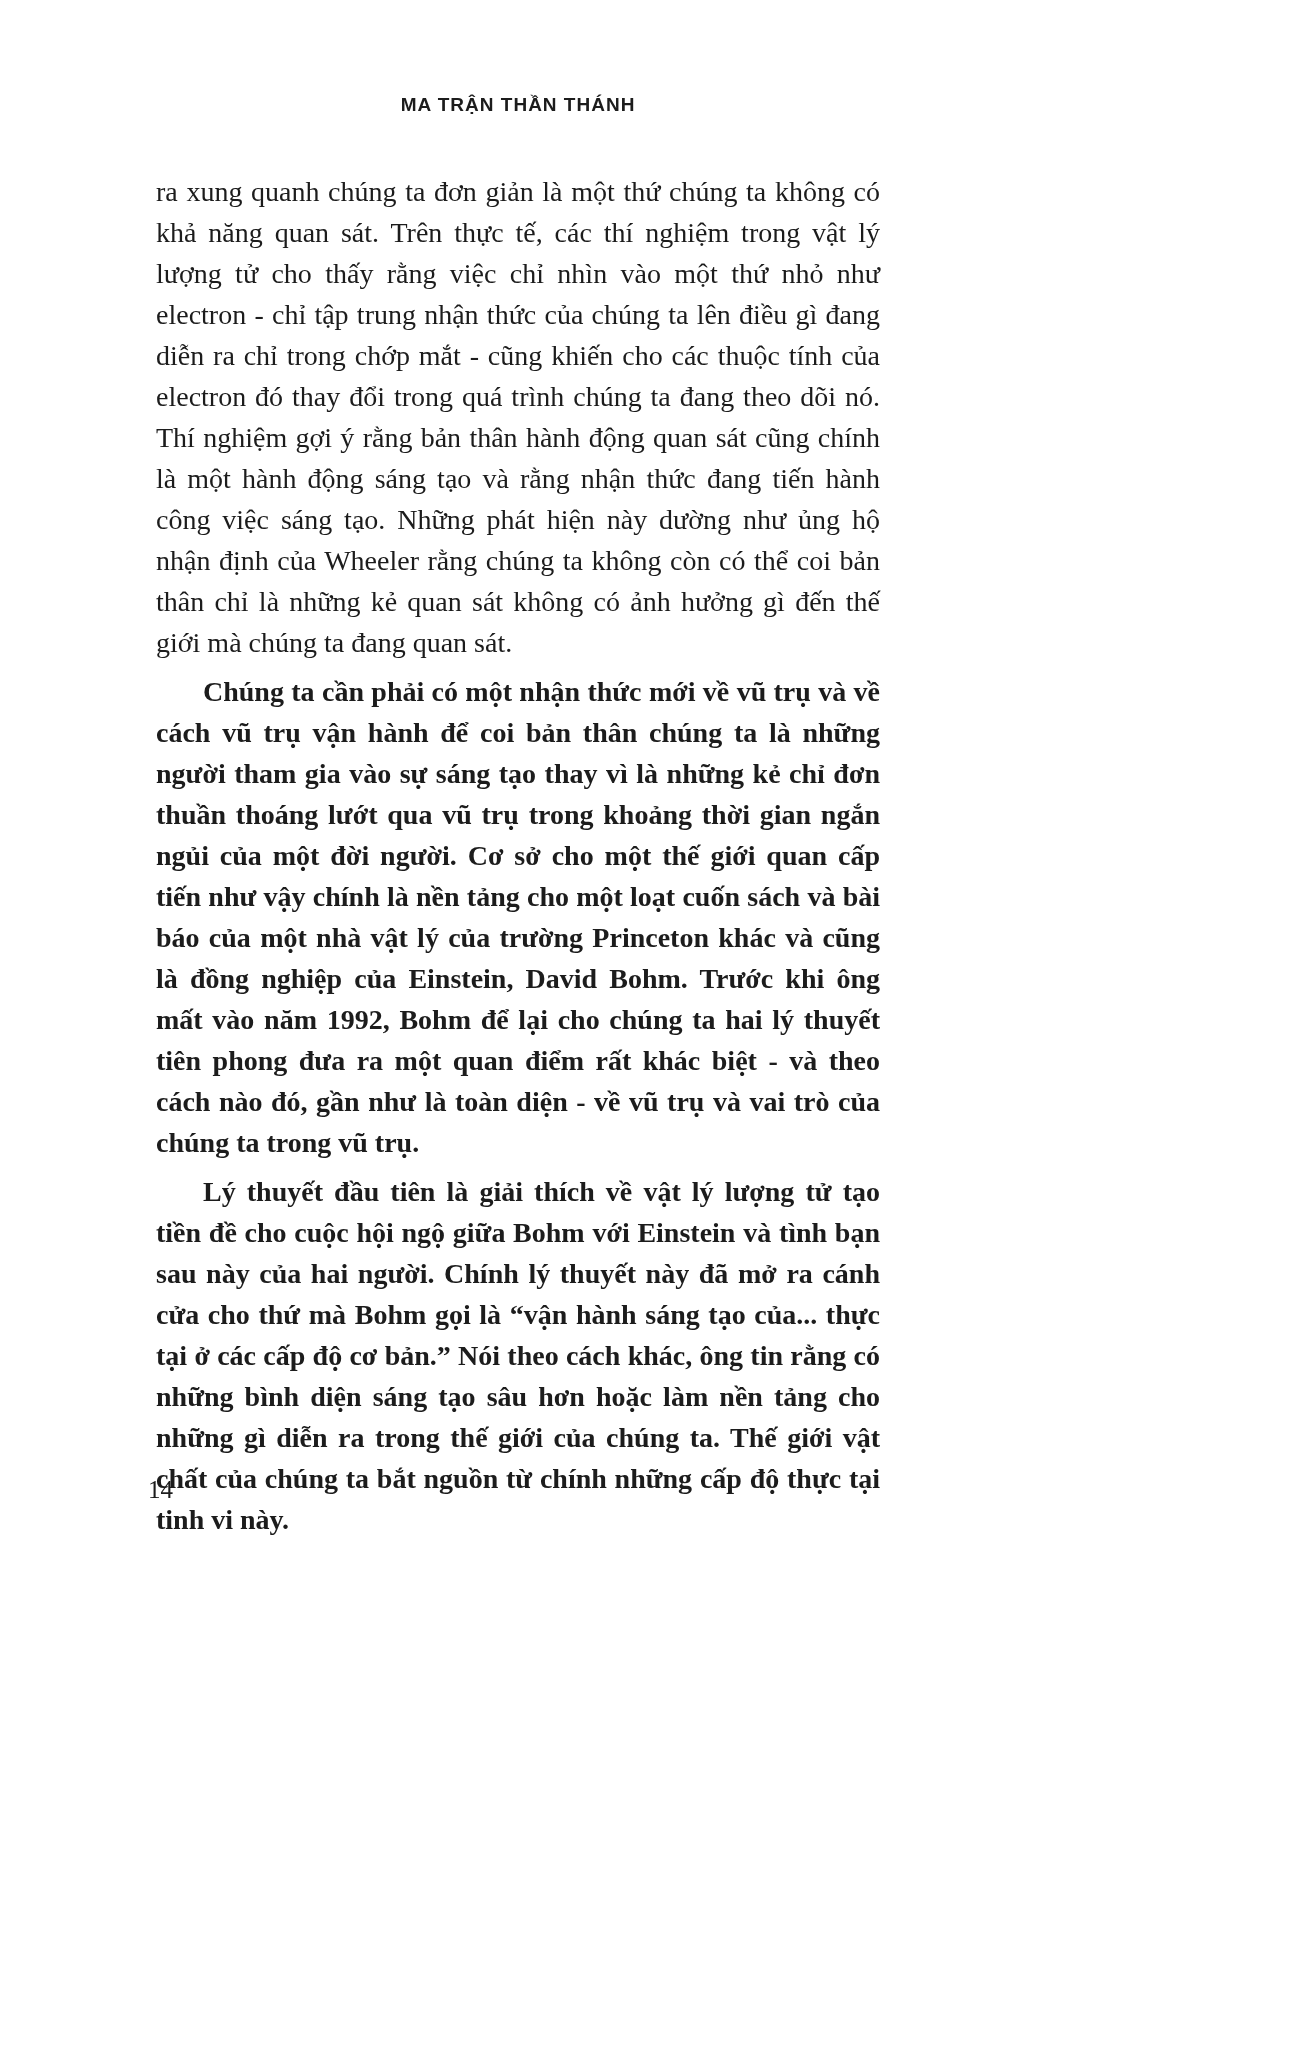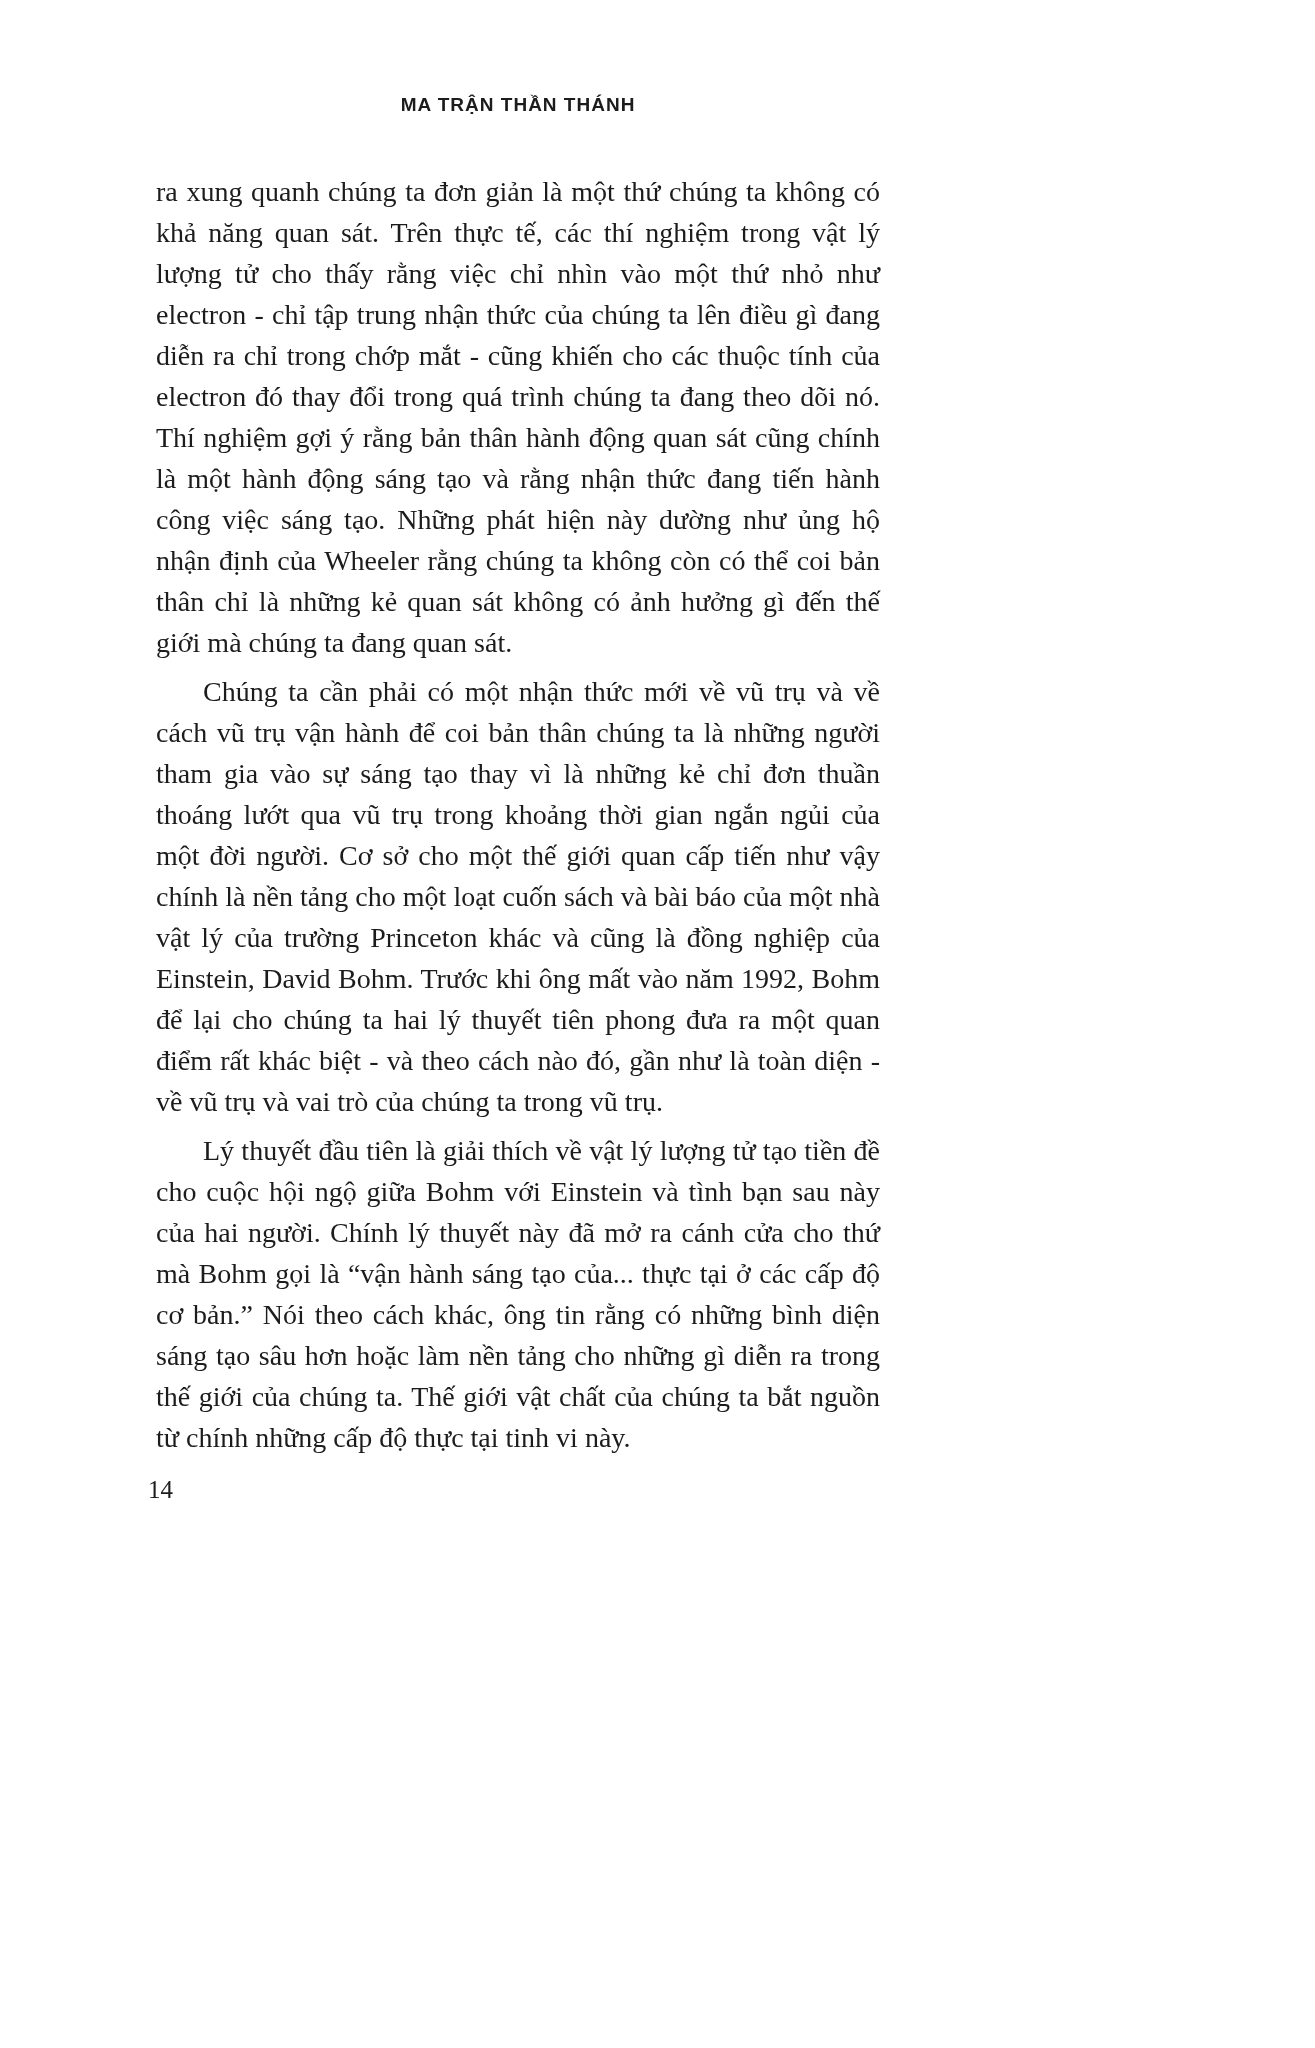--- a/index.html
+++ b/index.html
@@ -39,20 +39,21 @@
     line-height: 41px;
     text-align: justify;
     text-justify: inter-word;
   }
   .body-text p {
     margin: 8px;
     padding: 0;
   }
   .body-text p.indented {
     text-indent: 47px;
+    font-weight: bold;
   }
   .page-number {
     position: absolute;
     top: 1476px;
     left: 148px;
     width: 740px;
     text-align: left;
     font-size: 25px;
     color: #1c1c1c;
   }

